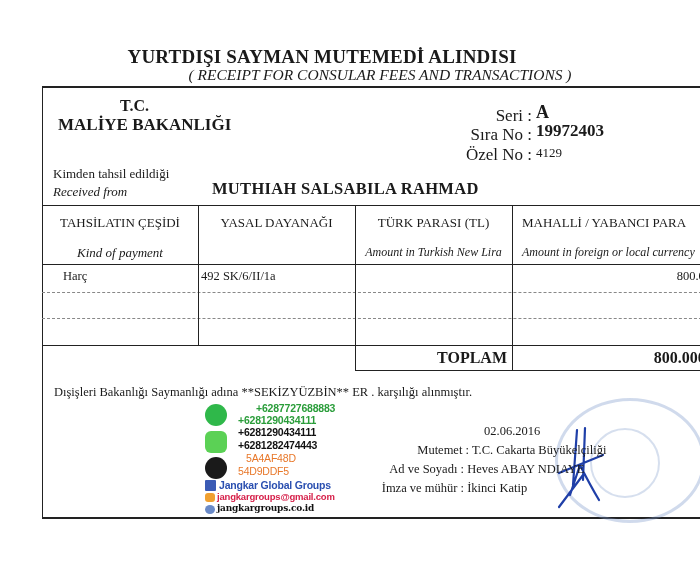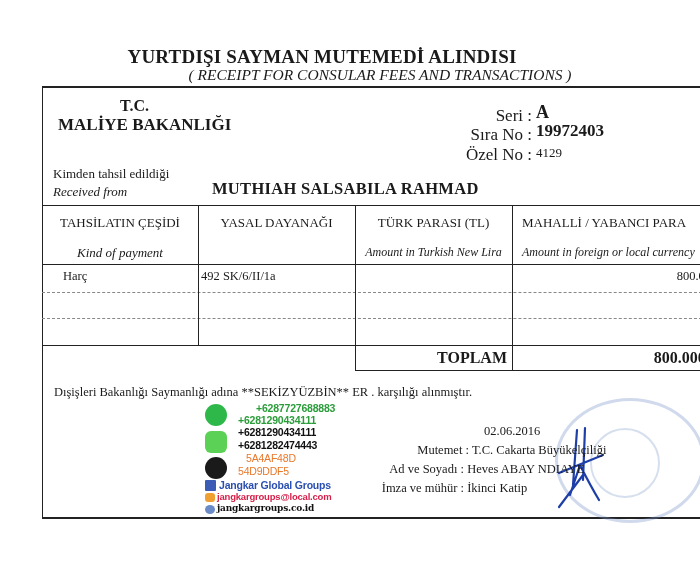--- a/index.html
+++ b/index.html
@@ -113,21 +113,21 @@
   <div class="c-row" style="left:33px; top:12px; color:#2a9d3a;">+6281290434111</div>
   <div class="ic" style="left:0; top:29px; width:22px; height:22px; background:#5bd155;"></div>
   <div class="c-row" style="left:33px; top:24px; color:#111;">+6281290434111</div>
   <div class="c-row" style="left:33px; top:37px; color:#111;">+6281282474443</div>
   <div class="ic" style="left:0; top:55px; width:22px; height:22px; background:#1a1a1a; border-radius:50%;"></div>
   <div class="c-row" style="left:33px; top:50px; color:#e8782a; font-weight:normal;padding-left:8px;">5A4AF48D</div>
   <div class="c-row" style="left:33px; top:63px; color:#e8782a; font-weight:normal;">54D9DDF5</div>
   <div class="ic" style="left:0; top:78px; width:11px; height:11px; background:#3b5bb5; border-radius:1px;"></div>
   <div class="c-row" style="left:14px; top:77px; color:#2a4fb0;">Jangkar Global Groups</div>
   <div class="ic" style="left:0; top:91px; width:10px; height:9px; background:#f0a030; border-radius:3px;"></div>
-  <div class="c-row" style="left:12px; top:89px; color:#d6204a; font-size:9.5px;">jangkargroups@local.com</div>
+  <div class="c-row" style="left:12px; top:89px; color:#d6204a; font-size:9.5px;">jangkargroups@gmail.com</div>
   <div class="ic" style="left:0; top:103px; width:10px; height:9px; background:#6a8ac8; border-radius:50%;"></div>
   <div class="c-row" style="left:12px; top:101px; color:#111; font-family:'DejaVu Serif', serif; font-size:9px;">jangkargroups.co.id</div>
 </div>
 
 <div class="abs date">02.06.2016</div>
 <div class="sig-row" style="left:361px; top:443px;">
   <span class="l">Mutemet :</span>
   <span>T.C. Cakarta Büyükelçiliği</span>
 </div>
 <div class="sig-row" style="left:356px; top:462px;">

